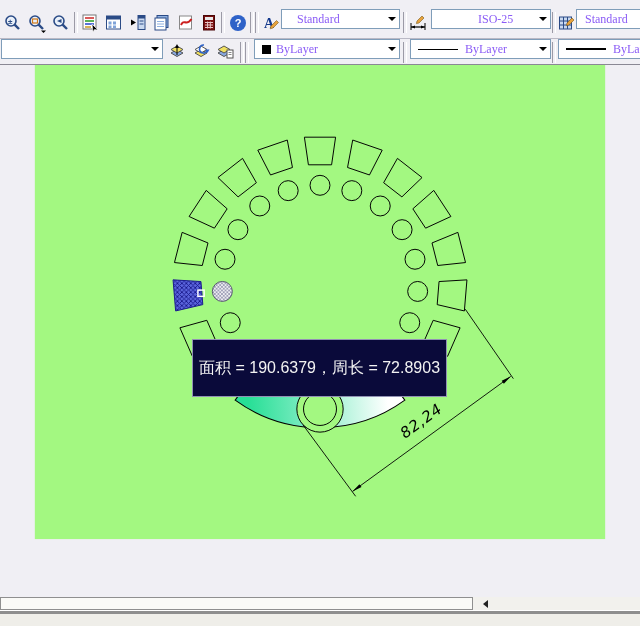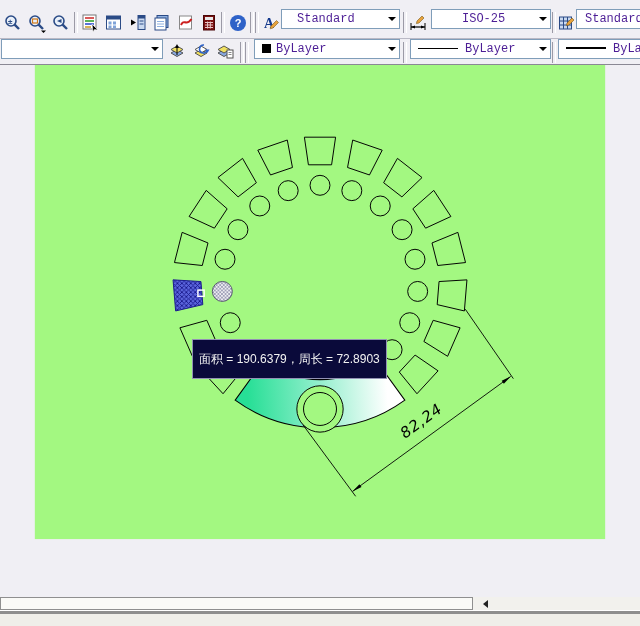--- a/index.html
+++ b/index.html
@@ -12,29 +12,29 @@
   #infocenter{position:absolute;left:527px;top:-2px;width:150px;height:11px;background:#fff;
      border:1px solid #9a99a5;color:#6a6a72;font-size:11px;line-height:14px;padding-left:5px;overflow:hidden;}
   
   #toolbar1{left:0;top:9px;width:640px;height:29px;background:#F0EFF4;border-bottom:1px solid #BAB9C5;}
   #toolbar2{left:0;top:39px;width:640px;height:25px;background:#F0EFF4;border-bottom:1px solid #8A8894;}
   .tbtn{position:absolute;top:2px;width:24px;height:24px;display:flex;align-items:center;justify-content:center;}
   .tbtn2{position:absolute;top:1px;width:22px;height:22px;display:flex;align-items:center;justify-content:center;}
   .sep{position:absolute;top:3px;width:2px;height:21px;border-left:1px solid #9B9AA6;border-right:1px solid #fff;}
   .grip{position:absolute;top:3px;width:2px;height:21px;border-left:1px solid #9B9AA6;border-right:1px solid #fff;}
   .combo{position:absolute;background:#fff;border:1px solid #7F9DB9;height:18px;
-         font-family:Liberation Mono, monospace;font-size:12px;color:#4c1d95;line-height:18px;white-space:nowrap;}
+         font-family:Liberation Serif, serif;font-size:12px;color:#8b5cf6;line-height:18px;white-space:nowrap;}
   .combo .arrow{position:absolute;right:3px;top:7px;width:0;height:0;
          border-left:4px solid transparent;border-right:4px solid transparent;border-top:4px solid #000;}
   .swatch{display:inline-block;width:9px;height:9px;background:#000;margin:0 5px 0 7px;vertical-align:-1px;}
   .ltline{display:inline-block;width:40px;height:1px;background:#000;vertical-align:3px;margin:0 7px 0 7px;}
   
   #canvas{left:0;top:65px;width:640px;height:532px;}
   #tooltip{left:192px;top:339px;height:18px;background:#0A0A3A;border:1px solid #9292B4;
-     color:#F2F2F2;font-size:12px;line-height:18px;padding:10px 6px;white-space:nowrap;z-index:5;}
+     color:#F2F2F2;font-size:16px;line-height:18px;padding:19px 6px;white-space:nowrap;z-index:5;}
   
   #hscroll{left:0;top:597px;width:640px;height:13px;background:#F2F1ED;}
   #hthumb{position:absolute;left:0;top:0;width:471px;height:11px;background:#FAFAF7;border:1px solid #8F8F8F;}
   #hleft{position:absolute;left:477px;top:1px;width:16px;height:11px;display:flex;align-items:center;justify-content:center;}
   #hleft .tri{width:0;height:0;border-top:4px solid transparent;border-bottom:4px solid transparent;border-right:5px solid #222;}
   #groove{left:0;top:610px;width:640px;height:4px;background:#8E8E8E;border-top:1px solid #fff;border-bottom:1px solid #fff;}
   #statusbar{left:0;top:614px;width:640px;height:12px;background:#EFEEE9;}
   svg{display:block;}
 </style>
 </head>
@@ -172,21 +172,21 @@
         <line x1="2" y1="14" x2="16" y2="14" stroke="#000" stroke-width="1.2"></line>
         <polygon points="2,14 6,12.5 6,15.5" fill="#000"></polygon>
             <polygon points="16,14 12,12.5 12,15.5" fill="#000"></polygon>
         <line x1="2" y1="10" x2="2" y2="17" stroke="#000"></line>
             <line x1="16" y1="10" x2="16" y2="17" stroke="#000"></line>
         <path d="M8,8 l5,-5 2,2 -5,5 -2.6,0.6 z" fill="#E8A23C" stroke="#7a5a1a" stroke-width="0.6"></path>
           </svg>
         </span>
     </div>
     <div class="combo" style="left:431px;width:118px">
-      <span style="padding-left:30px">ISO-25</span>
+      <span style="padding-left:46px">ISO-25</span>
       <span class="arrow"></span>
     </div>
     <div class="sep" style="left:552px"></div>
     <div class="tbtn" style="left:555px">
       <span>
           <svg width="20" height="20">
         <rect x="2.5" y="4" width="12" height="12" fill="#C9D9F0" stroke="#2B4B86"></rect>
         <line x1="2.5" y1="8" x2="14.5" y2="8" stroke="#2B4B86"></line>
             <line x1="2.5" y1="12" x2="14.5" y2="12" stroke="#2B4B86"></line>
         <line x1="6.5" y1="4" x2="6.5" y2="16" stroke="#2B4B86"></line>

